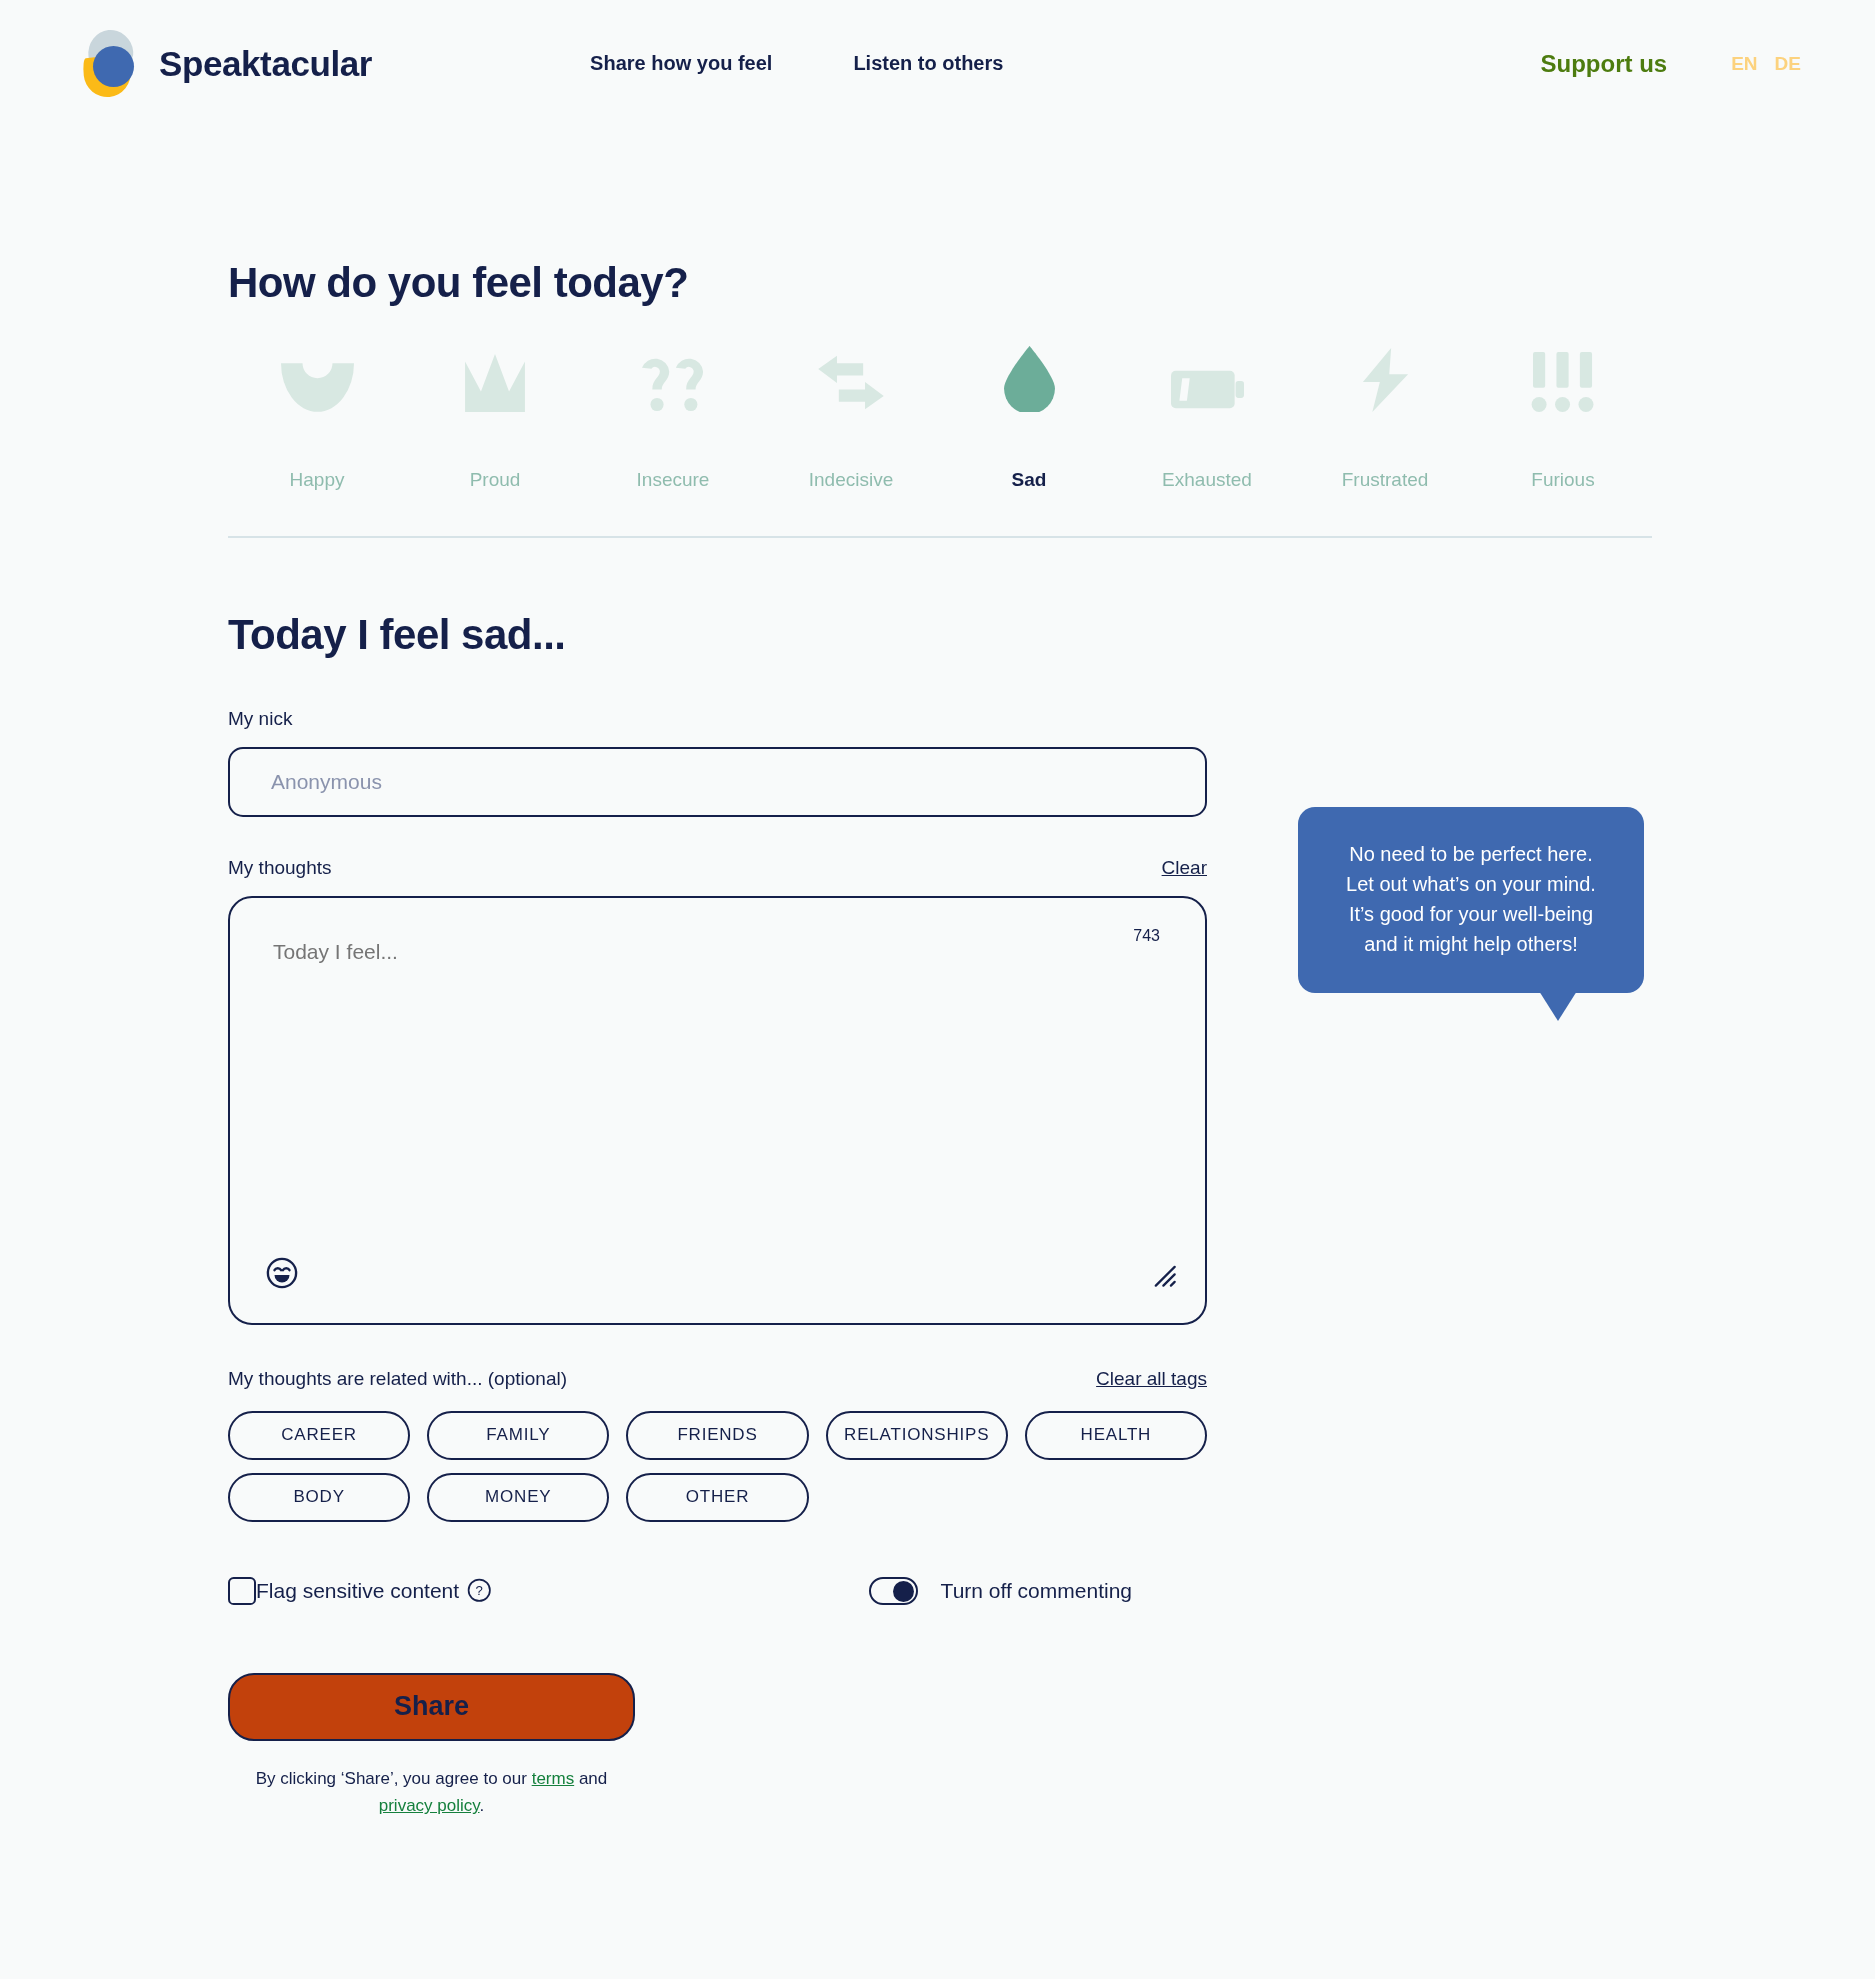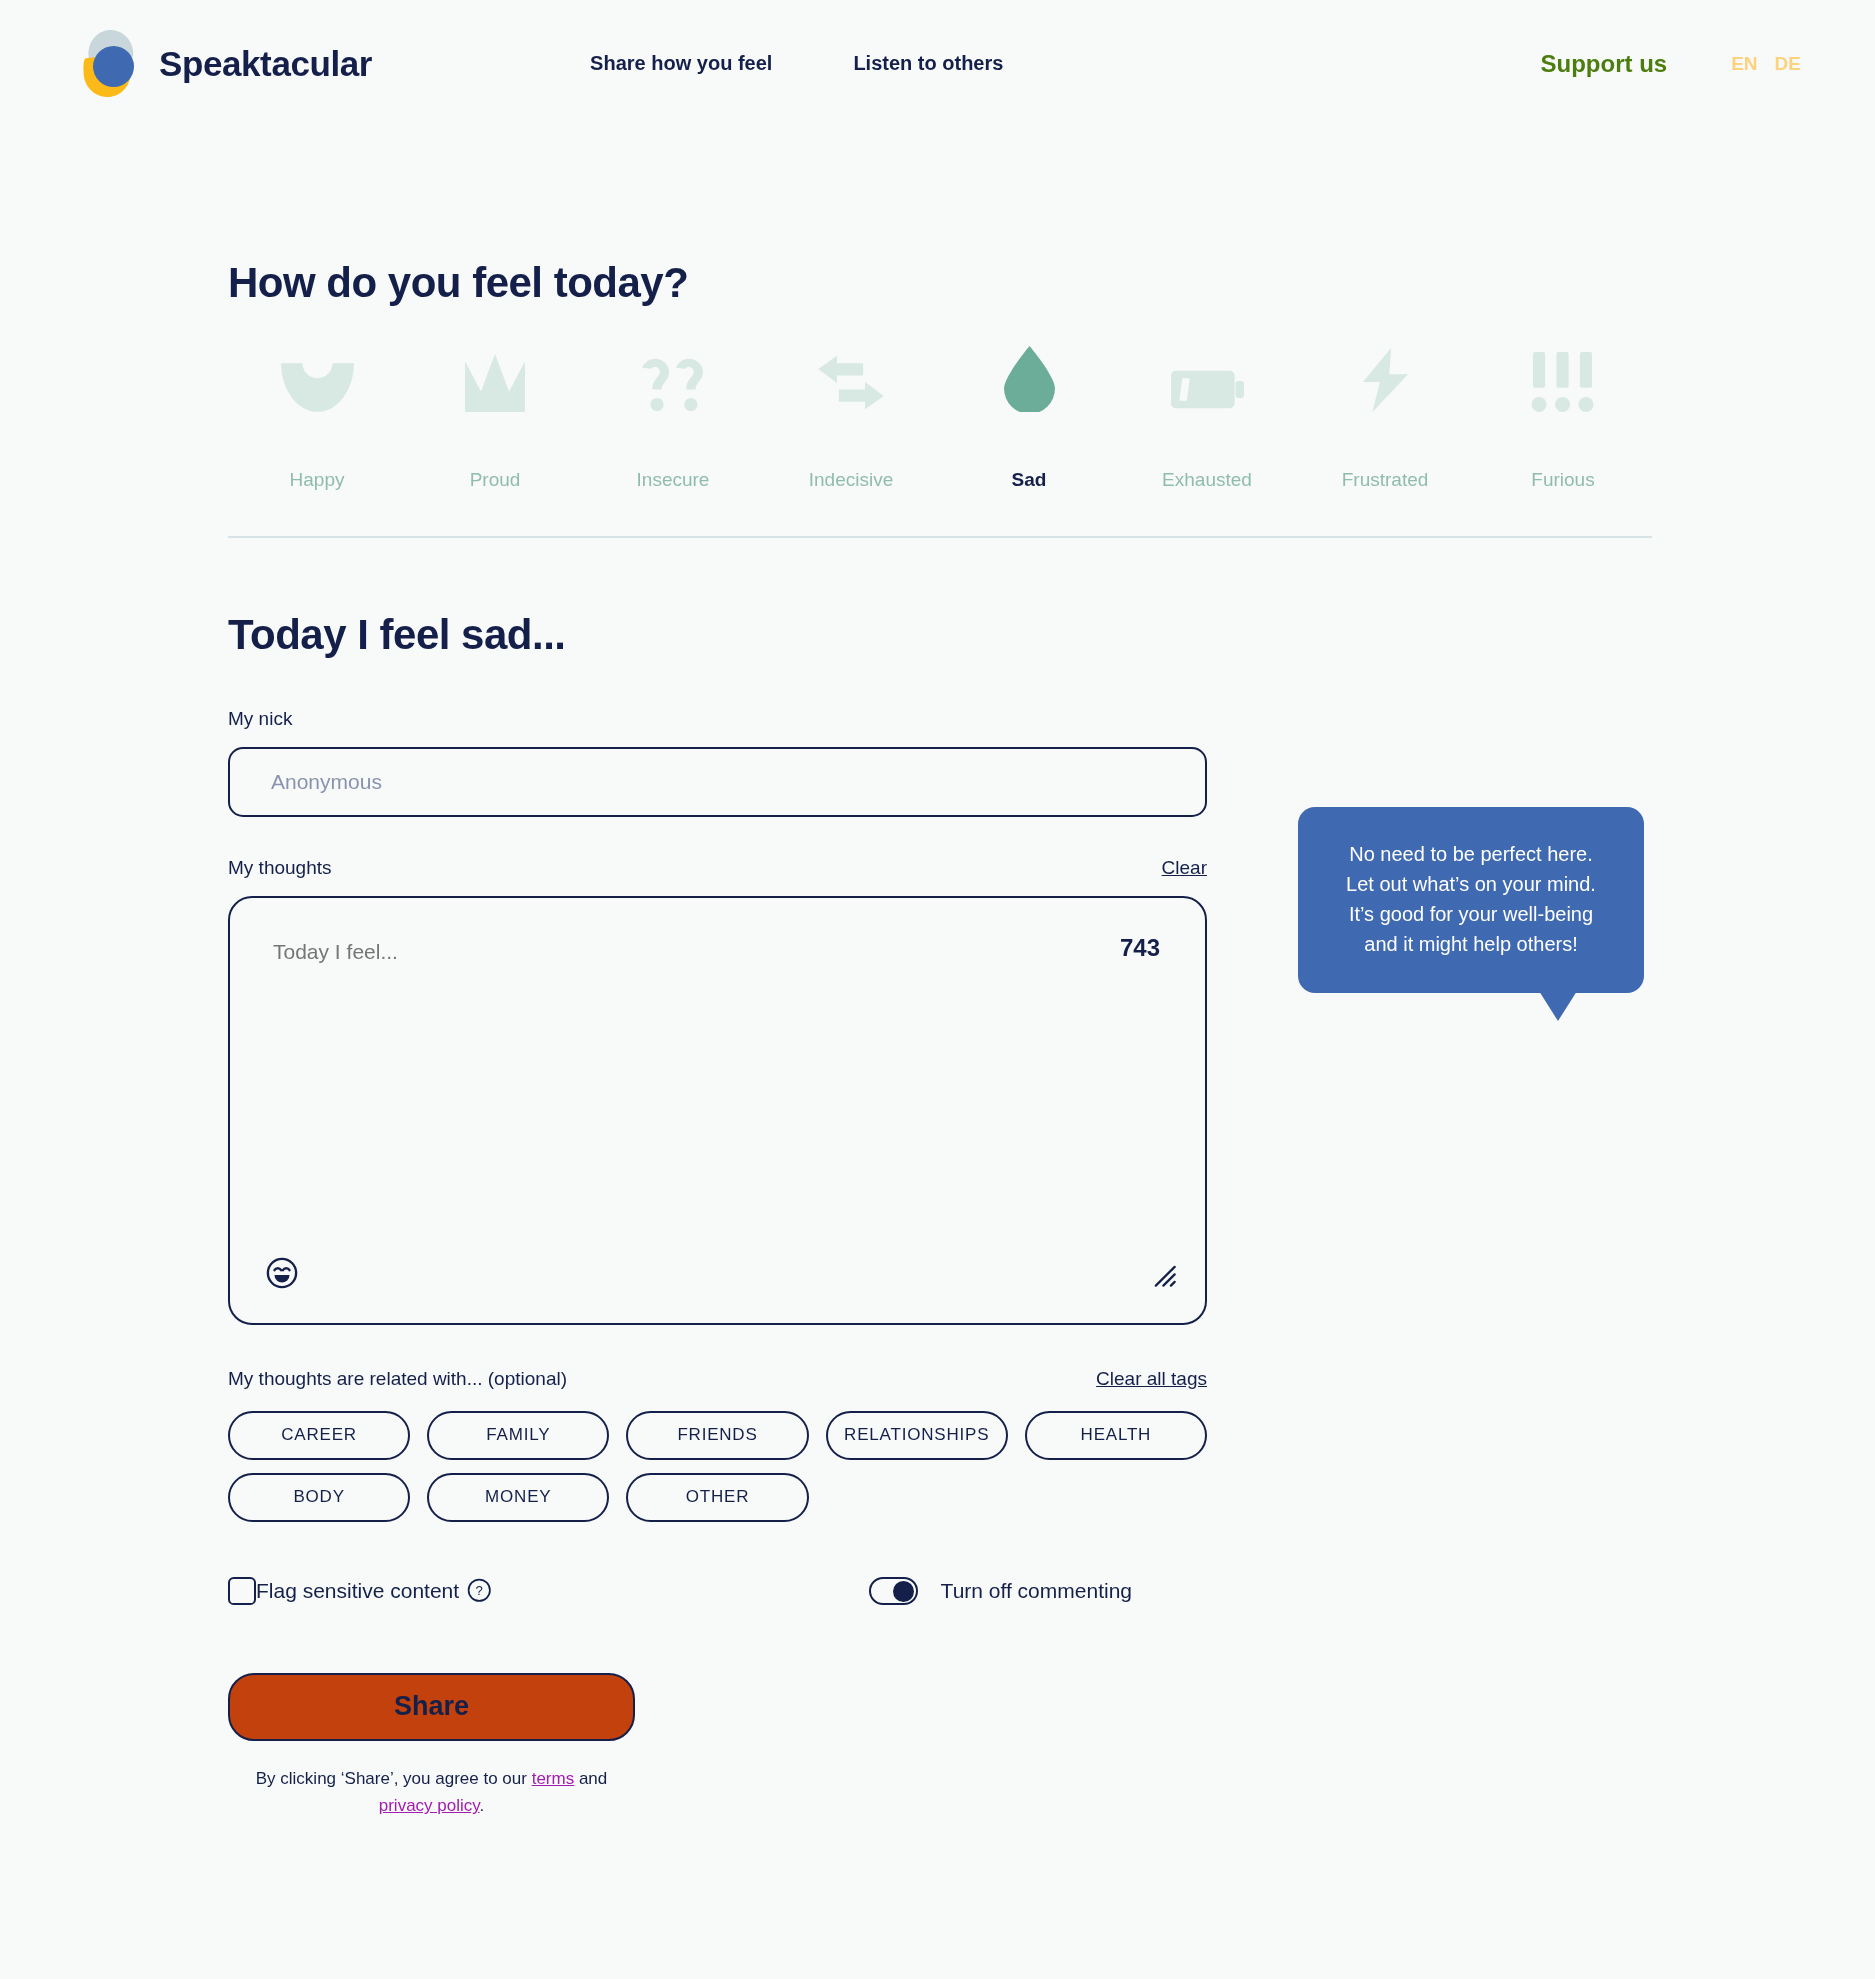--- a/index.html
+++ b/index.html
@@ -216,24 +216,23 @@
     font-size: 21px;
     color: #8A93AD;
     background: transparent;
     border: none;
     resize: none;
     outline: none;
     font-family: "Liberation Sans", sans-serif;
   }
   .char-count {
     position: absolute;
-    right: 45px; top: 36px;
-    font-size: 24px;
-    color: #15204A;
-    font-weight: bold;
+    right: 45px; top: 29px;
+    font-size: 16px;
+    color: #15204A;
   }
   .emoji-btn {
     position: absolute;
     left: 36px; bottom: 34px;
     width: 32px; height: 32px;
     cursor: pointer;
   }
   .resize-grip {
     position: absolute;
     right: 28px; bottom: 34px;
@@ -339,21 +338,21 @@
   }
   .terms {
     margin-top: 24.5px;
     width: 407px;
     text-align: center;
     font-size: 17px;
     color: #15204A;
     line-height: 1.6;
   }
   .terms a {
-    color: #a21caf;
+    color: #15803d;
     text-decoration: underline;
     cursor: pointer;
   }
 
   
   .bubble {
     position: absolute;
     left: 1070px;
     top: 548px;
     width: 346px;

